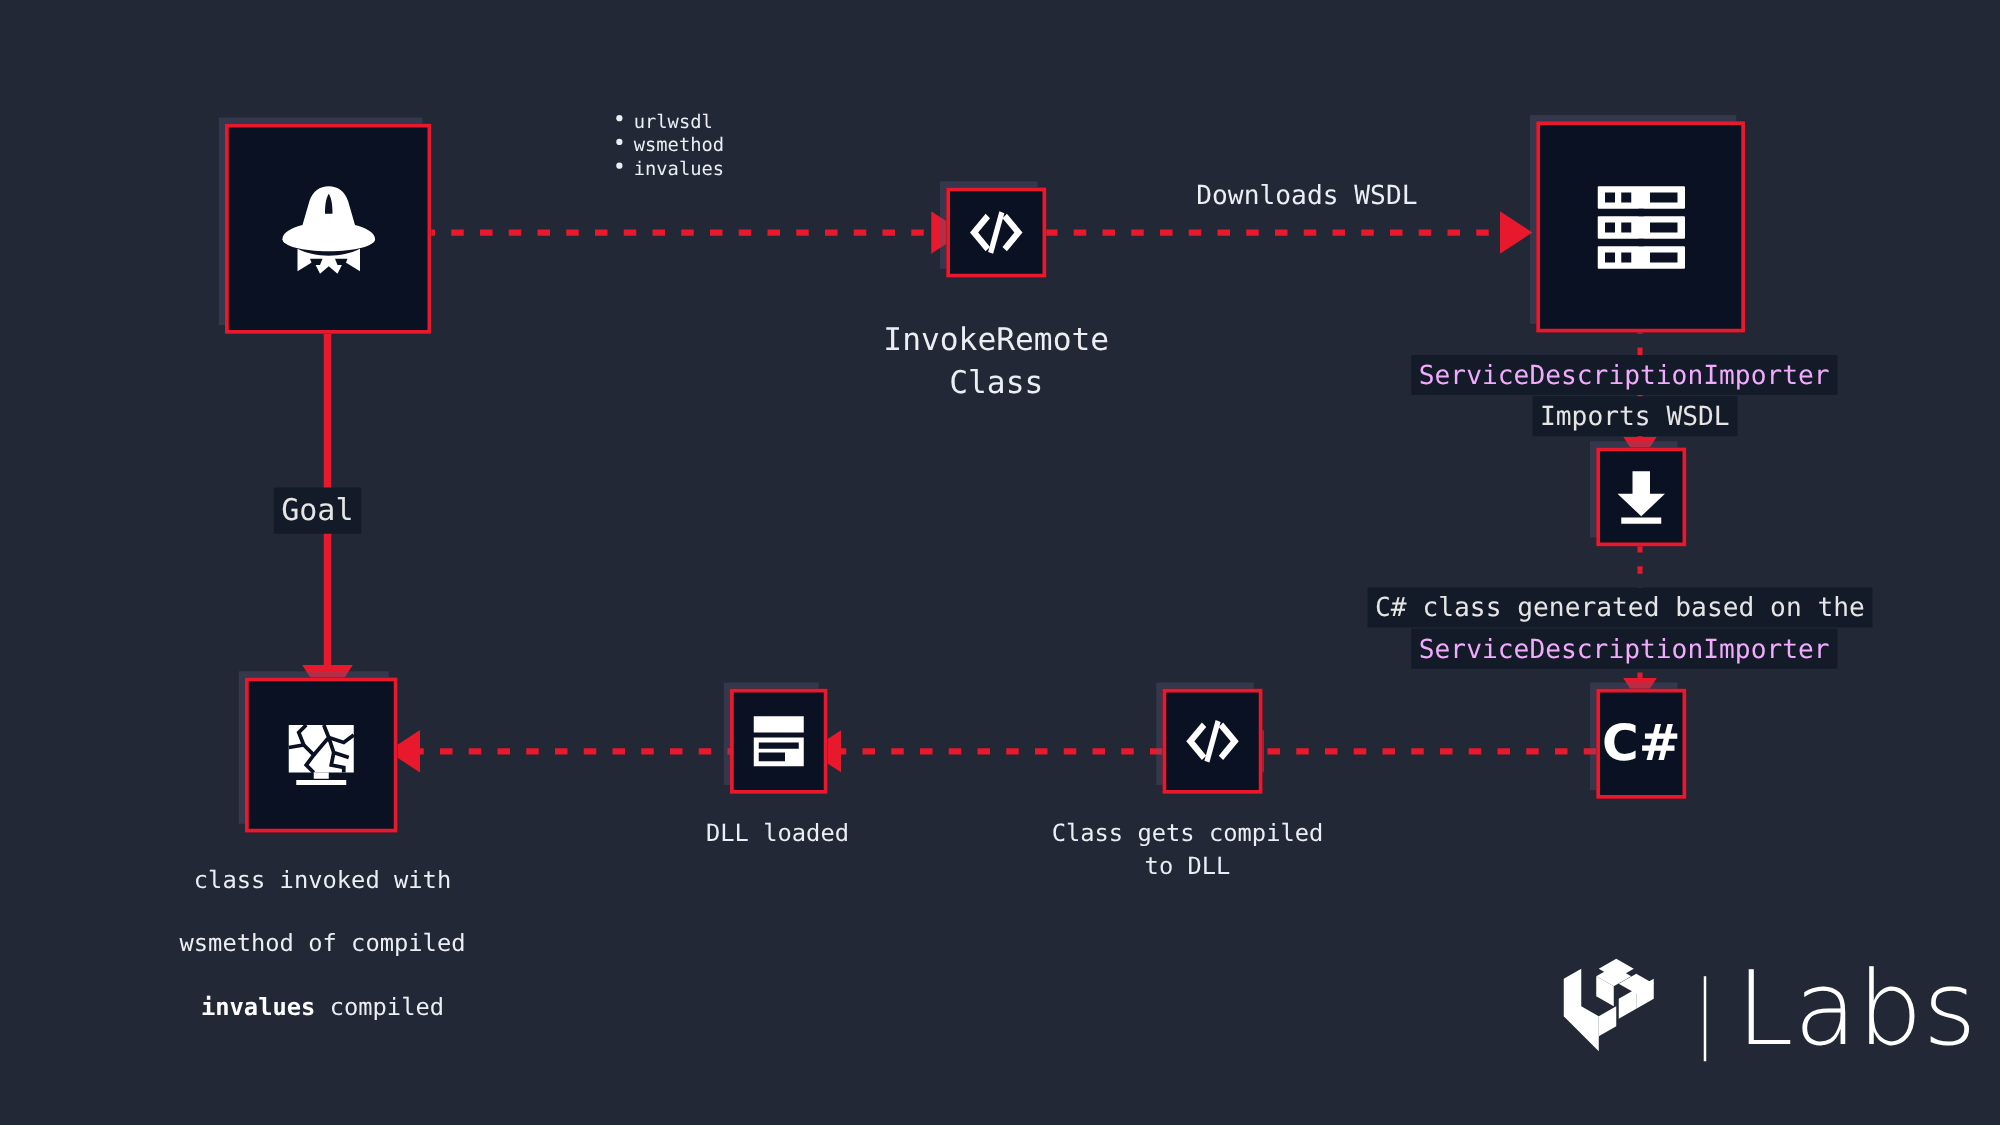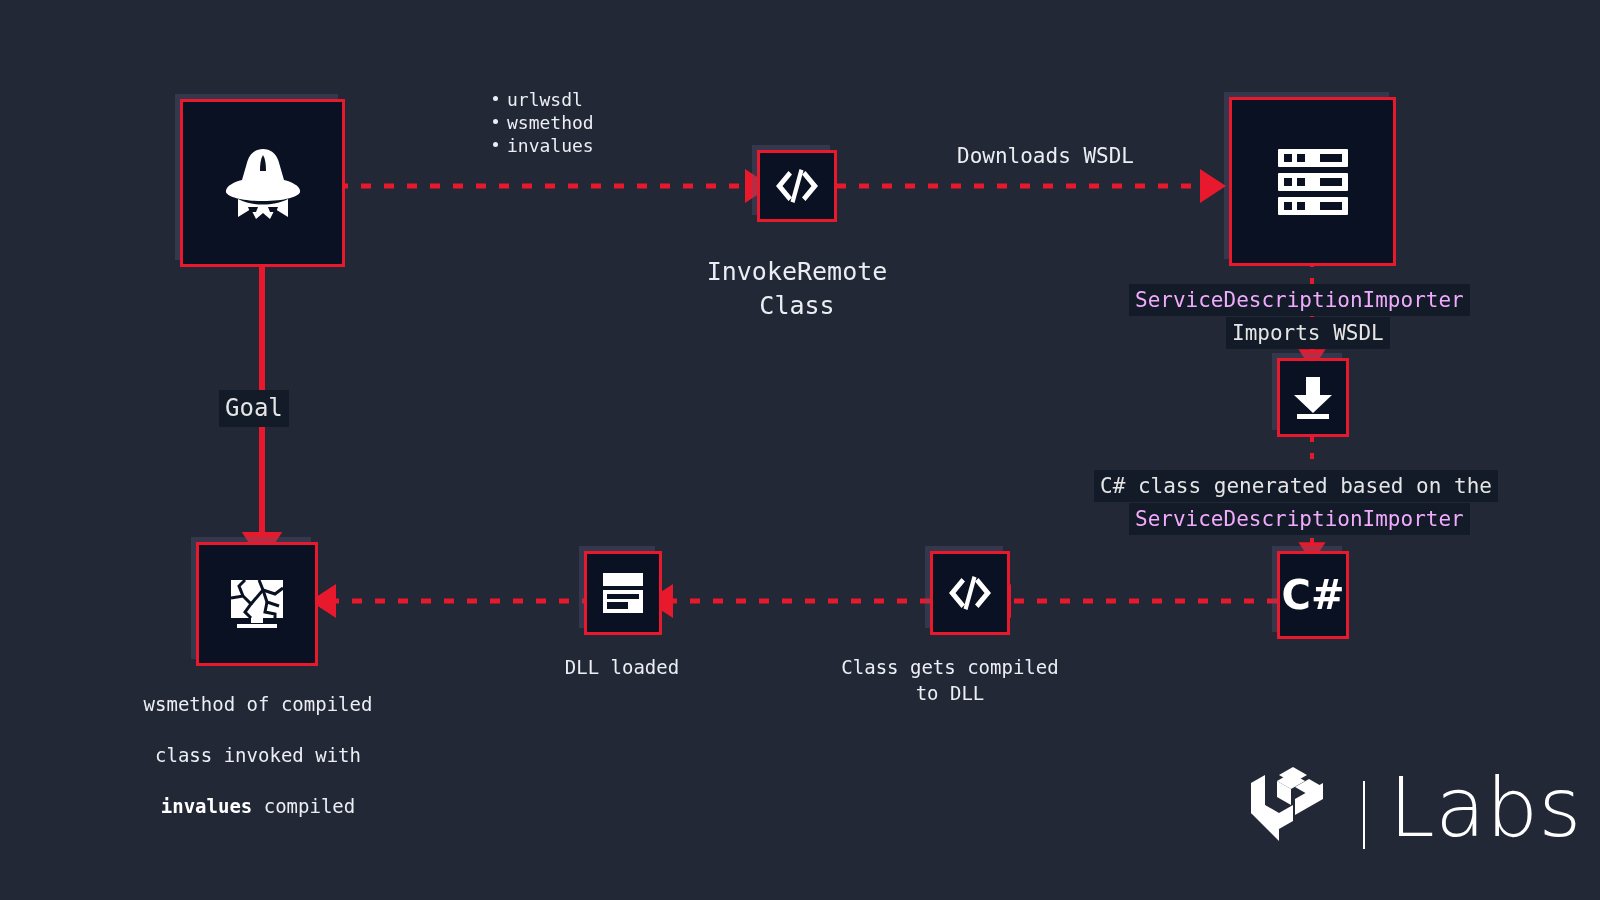--- a/index.html
+++ b/index.html
@@ -78,21 +78,21 @@
     font-family: "DejaVu Sans Mono", "Liberation Mono", monospace;
     font-size: 21px;
     color: #eceef4;
     white-space: nowrap;
   }
 
   
   .bullets {
     position: absolute;
     font-family: "DejaVu Sans Mono", "Liberation Mono", monospace;
-    font-size: 18px;
+    font-size: 15px;
     color: #eceef4;
     line-height: 1.28;
   }
   .bullets div { display: flex; align-items: baseline; gap: 9px; }
   .bullets .dot {
     width: 5px; height: 5px; border-radius: 50%;
     background: #eceef4; display: inline-block;
     position: relative; top: -5px; flex: 0 0 auto;
   }
 
@@ -254,22 +254,22 @@
         <path d="M38 24 L36 34 L46 36 L46 40"></path>
         <path d="M14 18 L10 8 L16 2"></path>
       </g>
 
       <rect x="22" y="40" width="12" height="5" fill="#ffffff"></rect>
       <rect x="8" y="46" width="40" height="4" fill="#ffffff"></rect>
     </svg>
   </span>
 </div>
 <div class="caption caption-md" style="left:120px; top:666px; width:276px;">
+  <div>class invoked with</div>
   <div>wsmethod of compiled</div>
-  <div>class invoked with</div>
   <div><b>invalues</b><span> compiled</span></div>
 </div>
 
 <div class="bullets" style="left:493px; top:88px;">
   <div>
       <span class="dot"></span>
       <span>urlwsdl</span>
     </div>
   <div>
       <span class="dot"></span>

